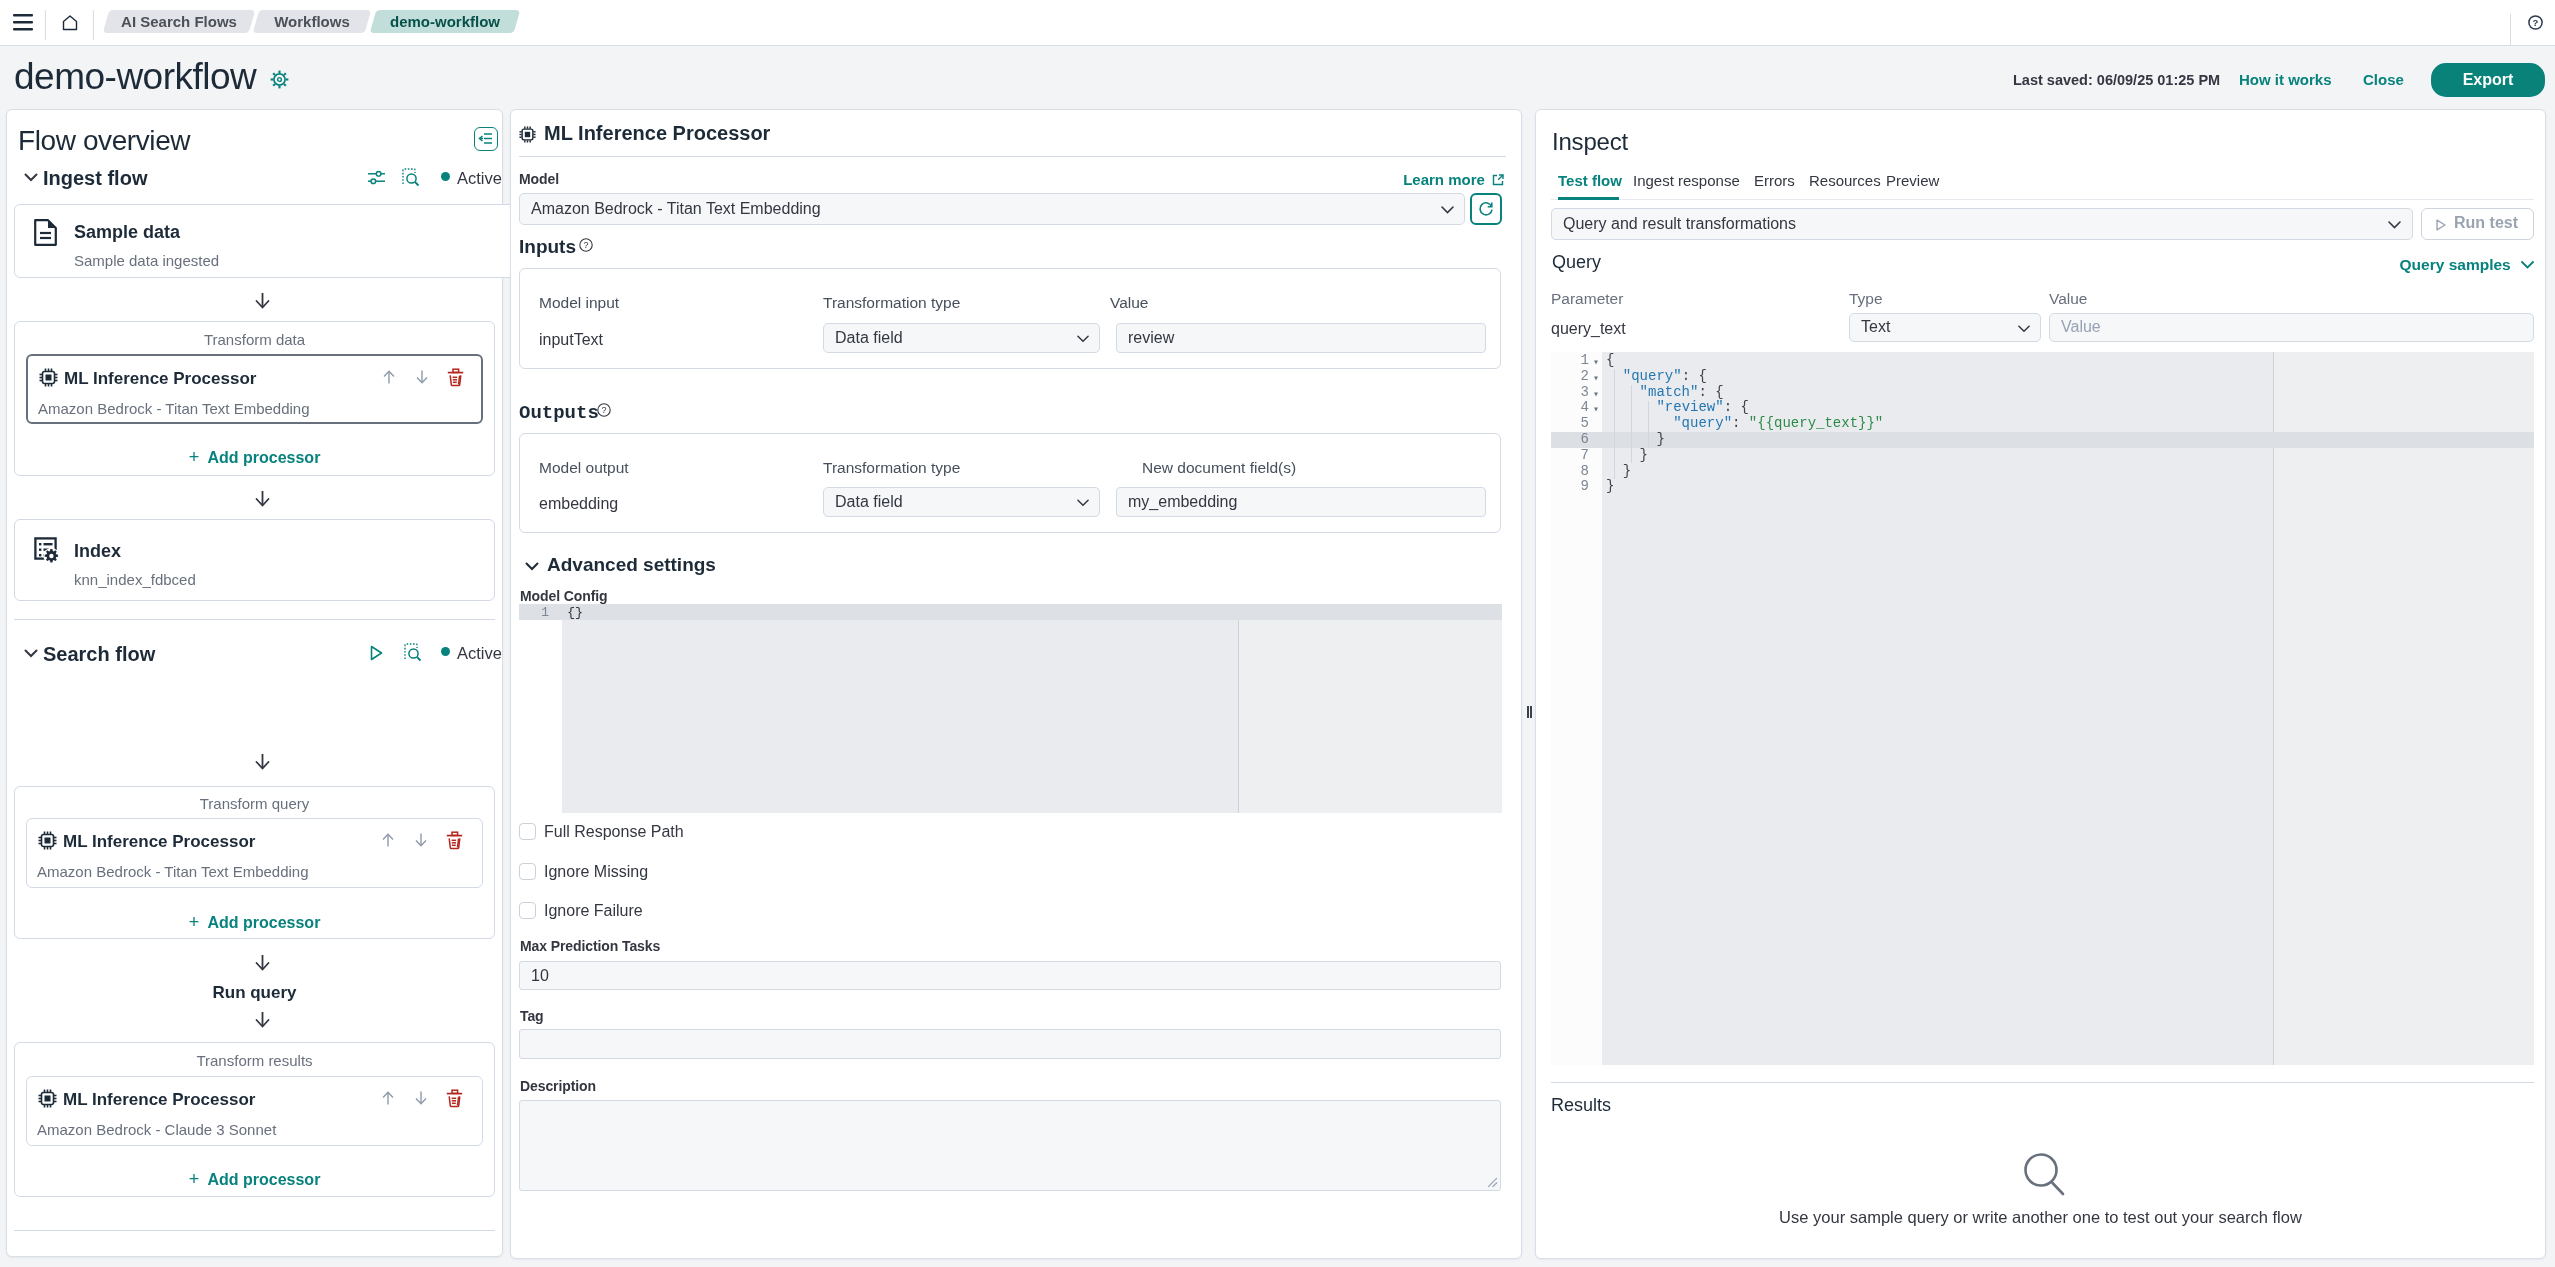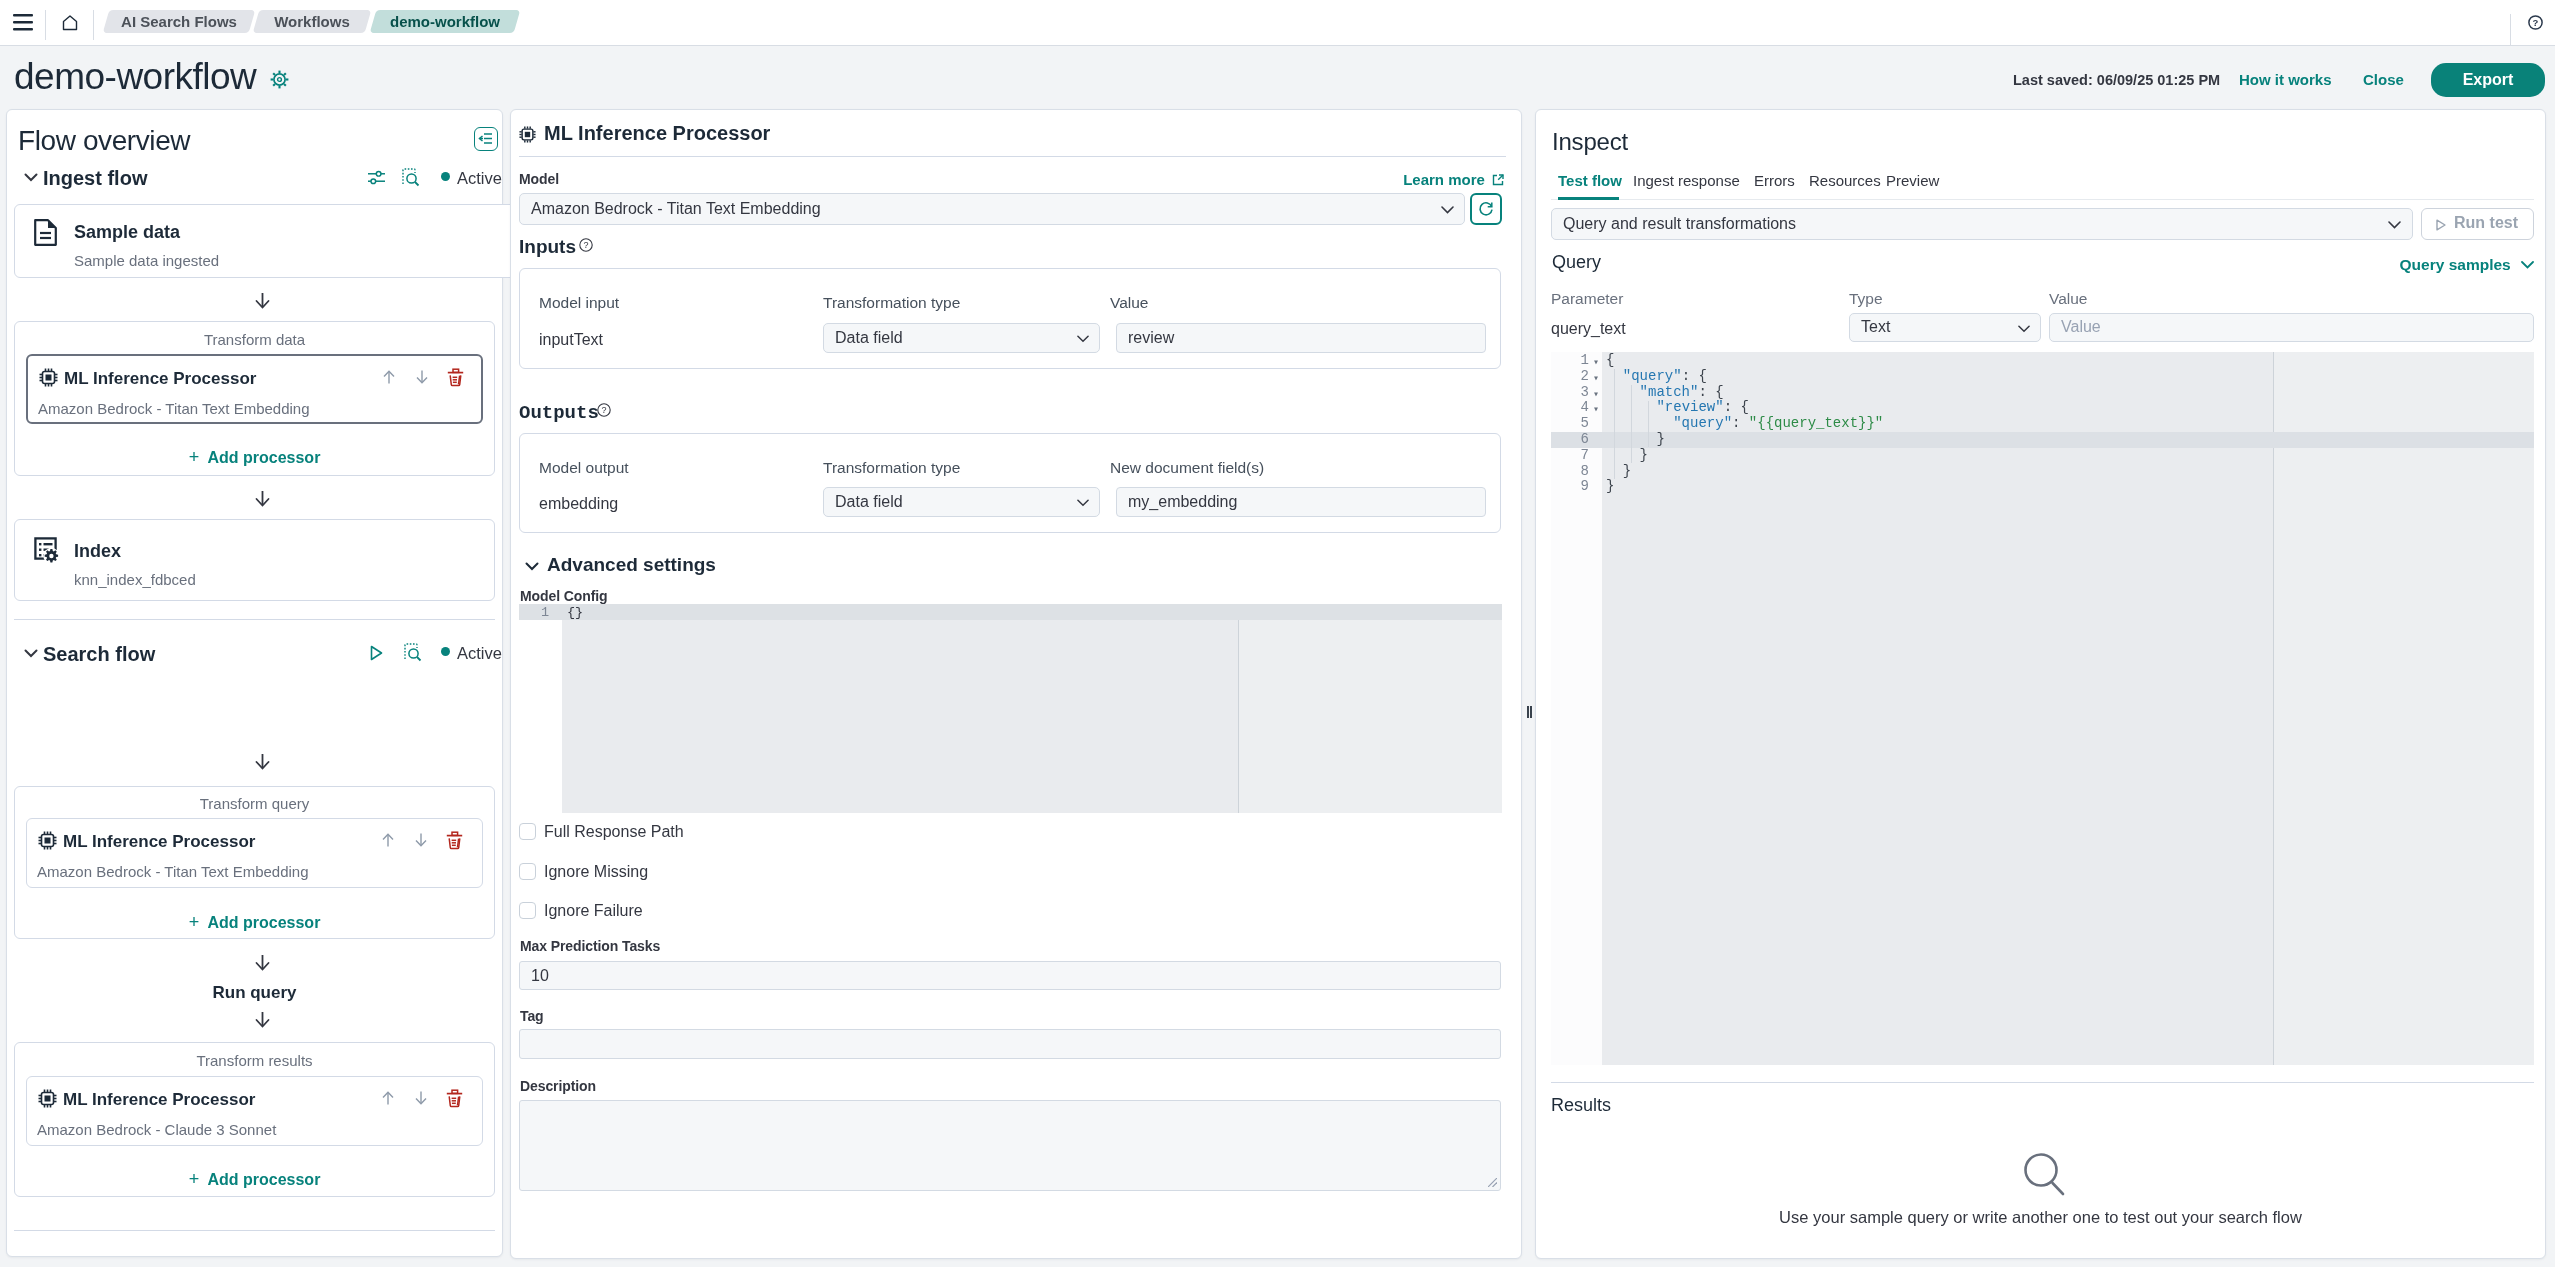--- a/index.html
+++ b/index.html
@@ -406,21 +406,21 @@
     </div>
 
     <div class="abs dark semi" style="left:8px;top:292px;font-size:19px;font-family:Liberation Mono, monospace;">Outputs</div>
     <svg class="abs" style="left:86px;top:293px;" width="14" height="14" viewBox="0 0 14 14">
         <circle cx="7" cy="7" r="6.2" fill="none" stroke="#343741" stroke-width="1.1"></circle>
         <text x="7" y="10" font-size="9" fill="#343741" text-anchor="middle" font-family="Liberation Sans">?</text>
       </svg>
     <div class="card" style="left:8px;top:323px;width:982px;height:100px;">
       <div class="abs" style="left:19px;top:25px;font-size:15.5px;color:#46505c;">Model output</div>
       <div class="abs" style="left:303px;top:25px;font-size:15.5px;color:#46505c;">Transformation type</div>
-      <div class="abs" style="left:590px;top:25px;font-size:15.5px;color:#46505c;">New document field(s)</div>
+      <div class="abs" style="left:622px;top:25px;font-size:15.5px;color:#46505c;">New document field(s)</div>
       <div class="abs" style="left:19px;top:61px;font-size:16px;color:#343741;">embedding</div>
       <div class="inp" style="left:303px;top:53px;width:277px;height:30px;">
         <div class="abs" style="left:11px;top:5px;font-size:16px;color:#343741;">Data field</div>
         <svg class="abs" style="right:10px;top:11px;" width="12" height="8" viewBox="0 0 13 8">
             <path d="M1 1 L6.5 6.5 L12 1" fill="none" stroke="#343741" stroke-width="1.6" stroke-linecap="round"></path>
           </svg>
       </div>
       <div class="inp" style="left:596px;top:53px;width:370px;height:30px;border-radius:4px;">
         <div class="abs" style="left:11px;top:5px;font-size:16px;color:#343741;">my_embedding</div>
       </div>

